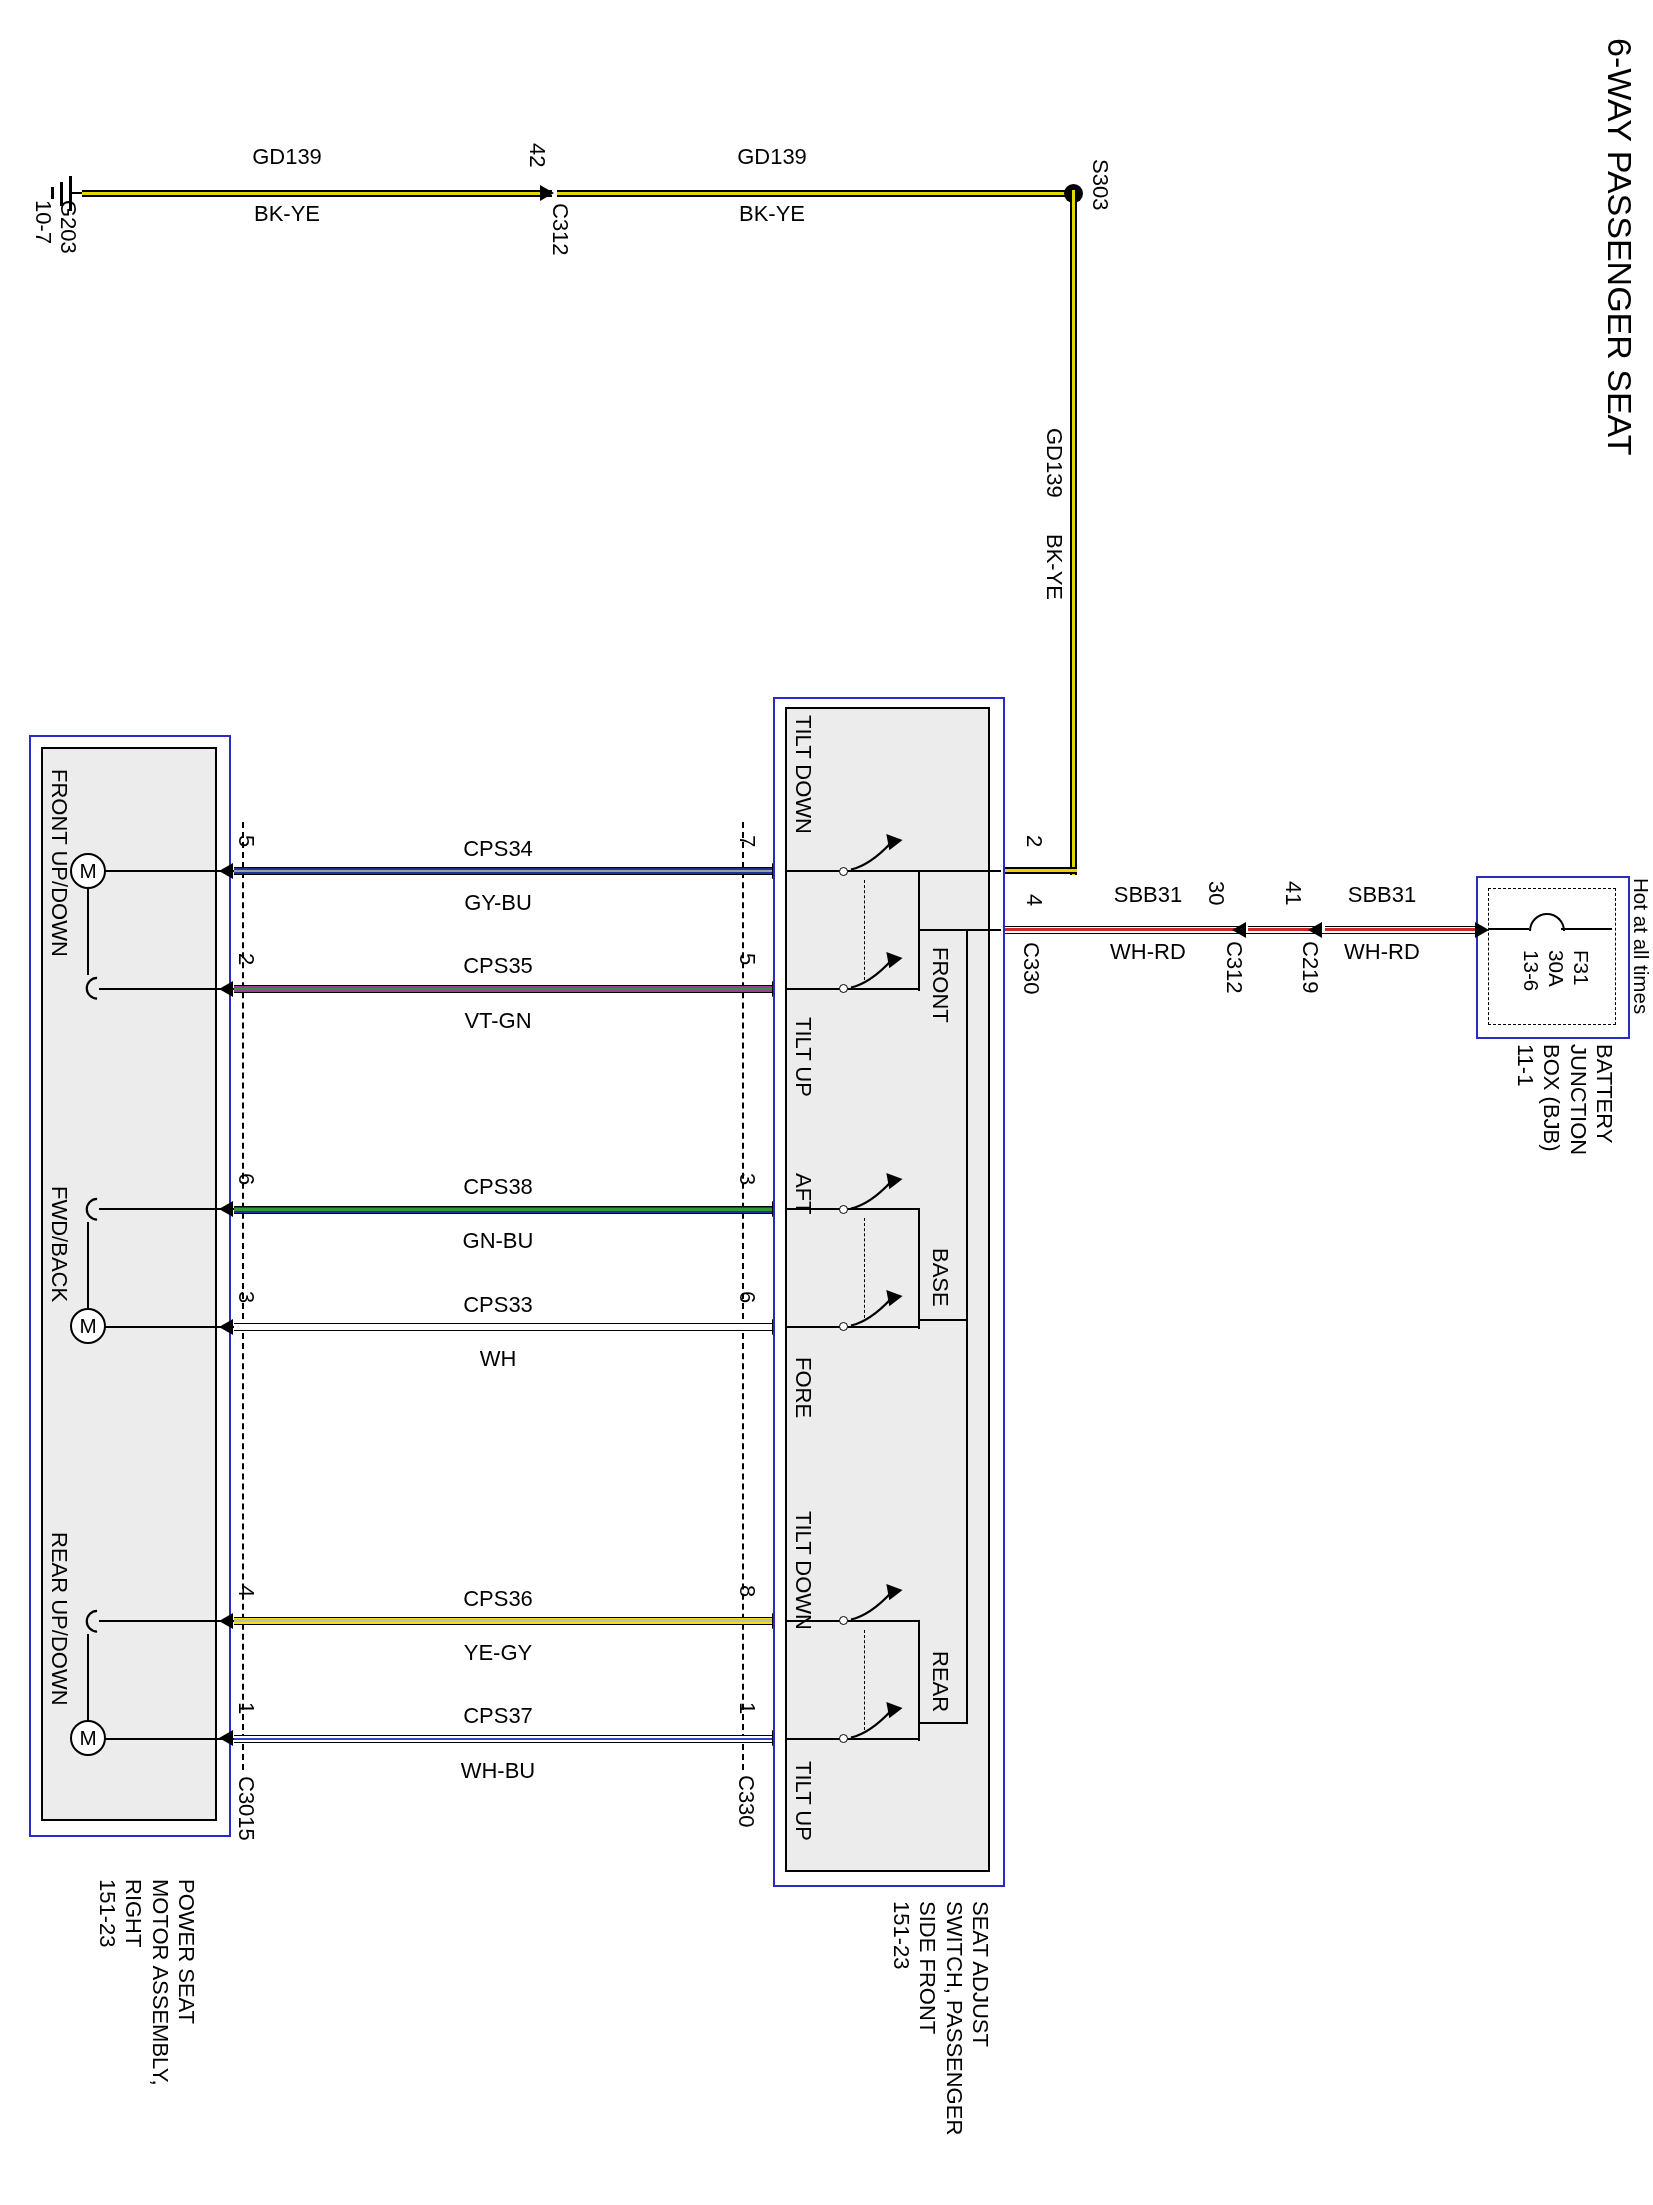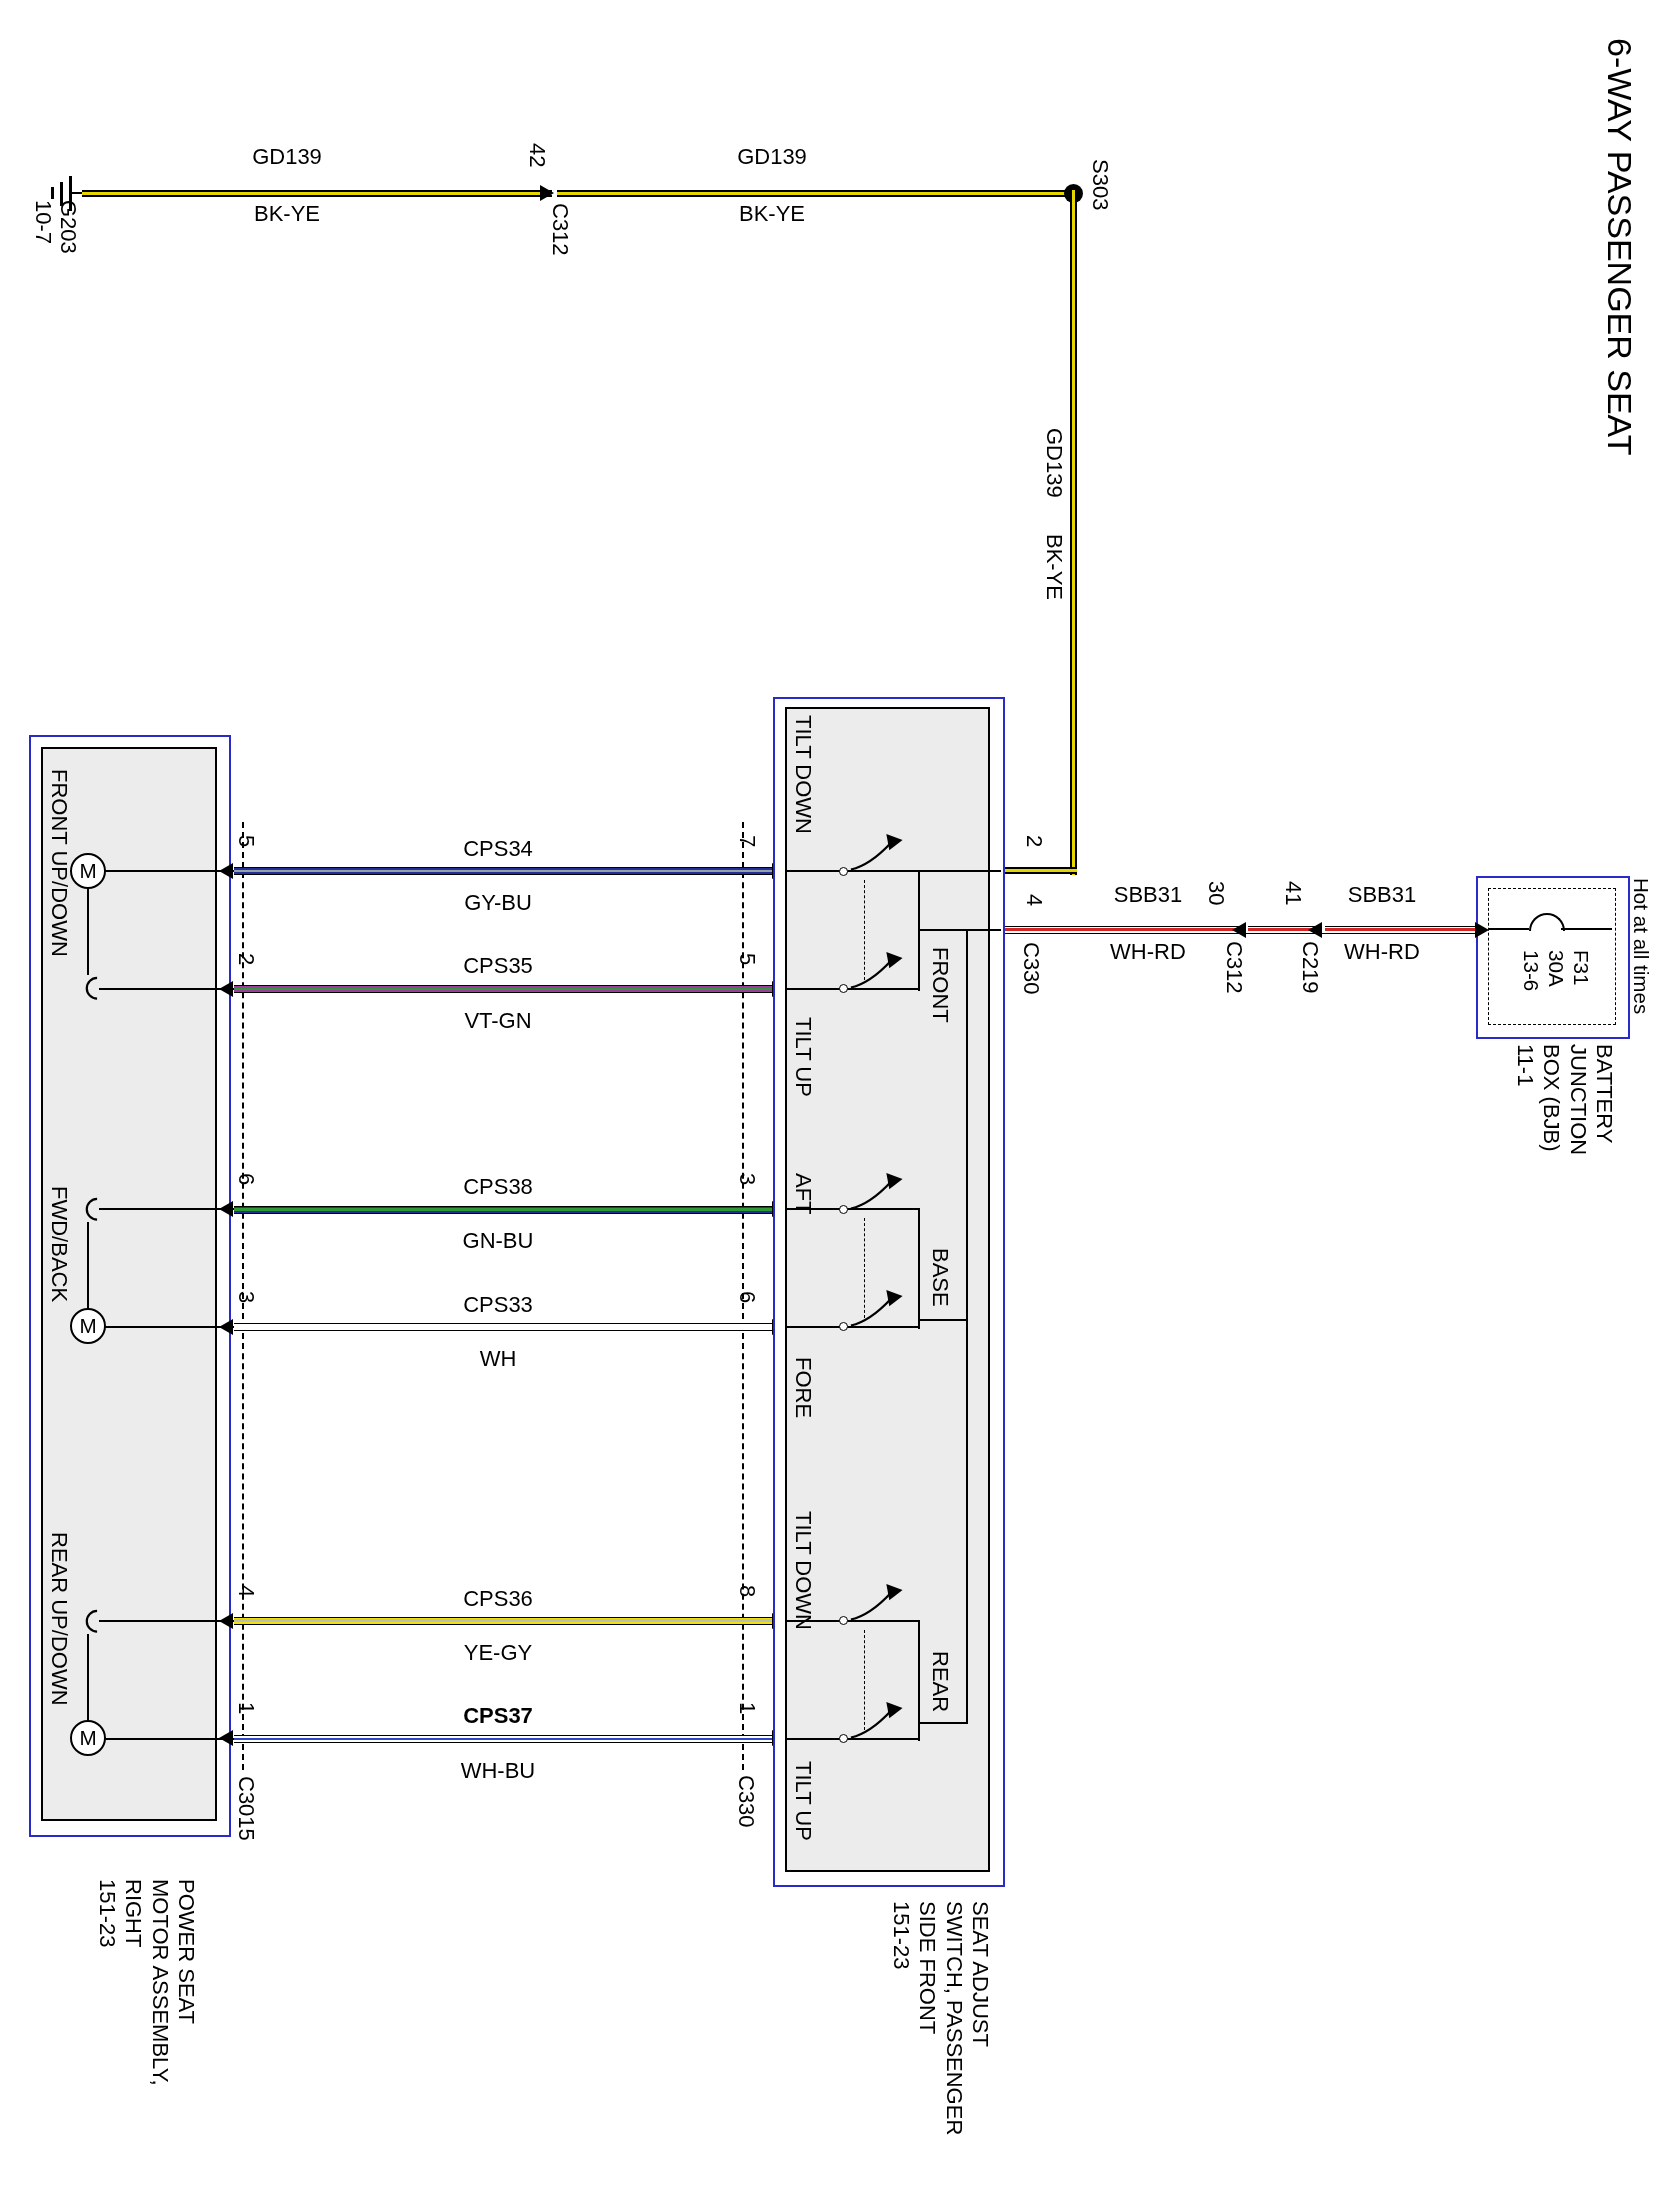--- a/index.html
+++ b/index.html
@@ -186,21 +186,21 @@
   <div class="vlabel" style="left:234px;top:1585px;">4</div>
   <div class="vlabel" style="left:735px;top:1585px;">8</div>
   <div class="hlabel" style="left:432px;top:1586px;">CPS36</div>
   <div class="hlabel" style="left:432px;top:1640px;">YE-GY</div>
 
   <div class="tri-l" style="left:219px;top:1730px;"></div>
   <div class="bar w3 w-whbu" style="left:234px;top:1735px;width:538px;"></div>
   <div class="tri-r" style="left:772px;top:1730px;"></div>
   <div class="vlabel" style="left:234px;top:1702px;">1</div>
   <div class="vlabel" style="left:735px;top:1702px;">1</div>
-  <div class="hlabel" style="left:432px;top:1703px;font-weight:bold;">CPS37</div>
+  <div class="hlabel" style="left:432px;top:1703px;">CPS37</div>
   <div class="hlabel" style="left:432px;top:1758px;">WH-BU</div>
 
   <div class="blue-box" style="left:773px;top:697px;width:228px;height:1186px;"></div>
   <div class="inner-box" style="left:785px;top:707px;width:201px;height:1161px;"></div>
 
   <div class="line" style="left:787px;top:870px;width:132px;height:2.2px;"></div>
   <div class="line" style="left:787px;top:988px;width:132px;height:2.2px;"></div>
   <div class="line" style="left:787px;top:1208px;width:132px;height:2.2px;"></div>
   <div class="line" style="left:787px;top:1326px;width:132px;height:2.2px;"></div>
   <div class="line" style="left:787px;top:1620px;width:132px;height:2.2px;"></div>

